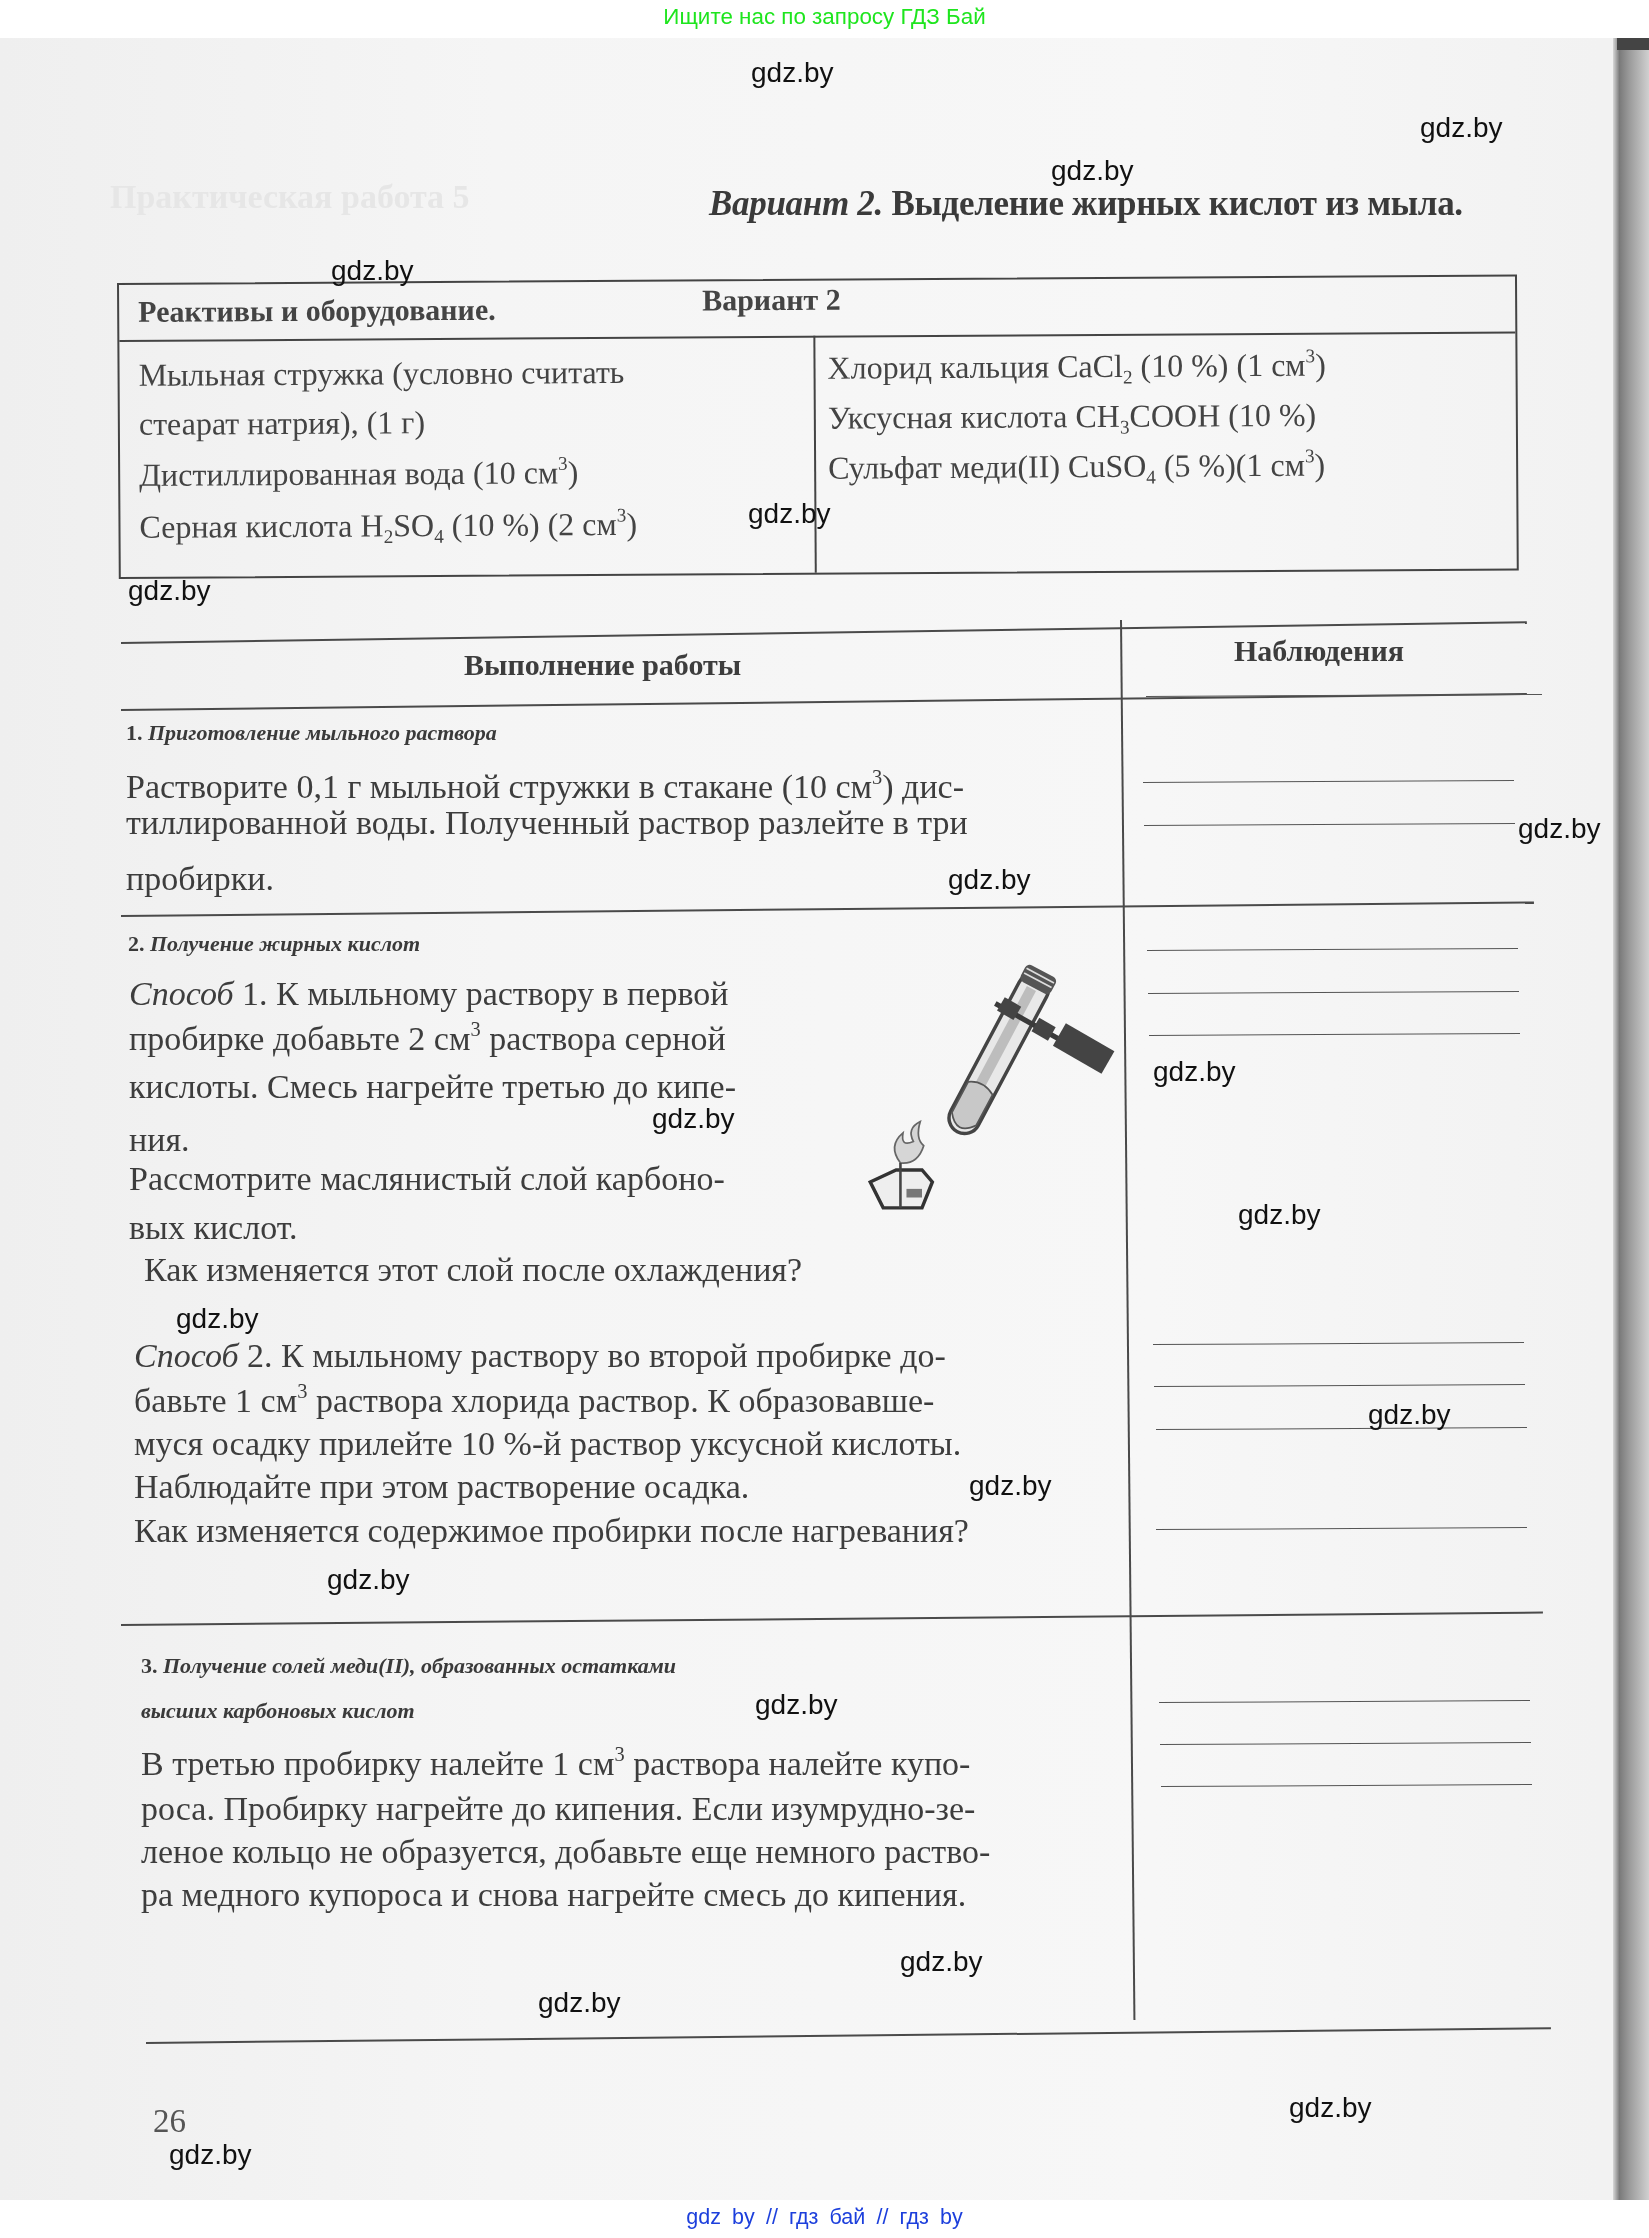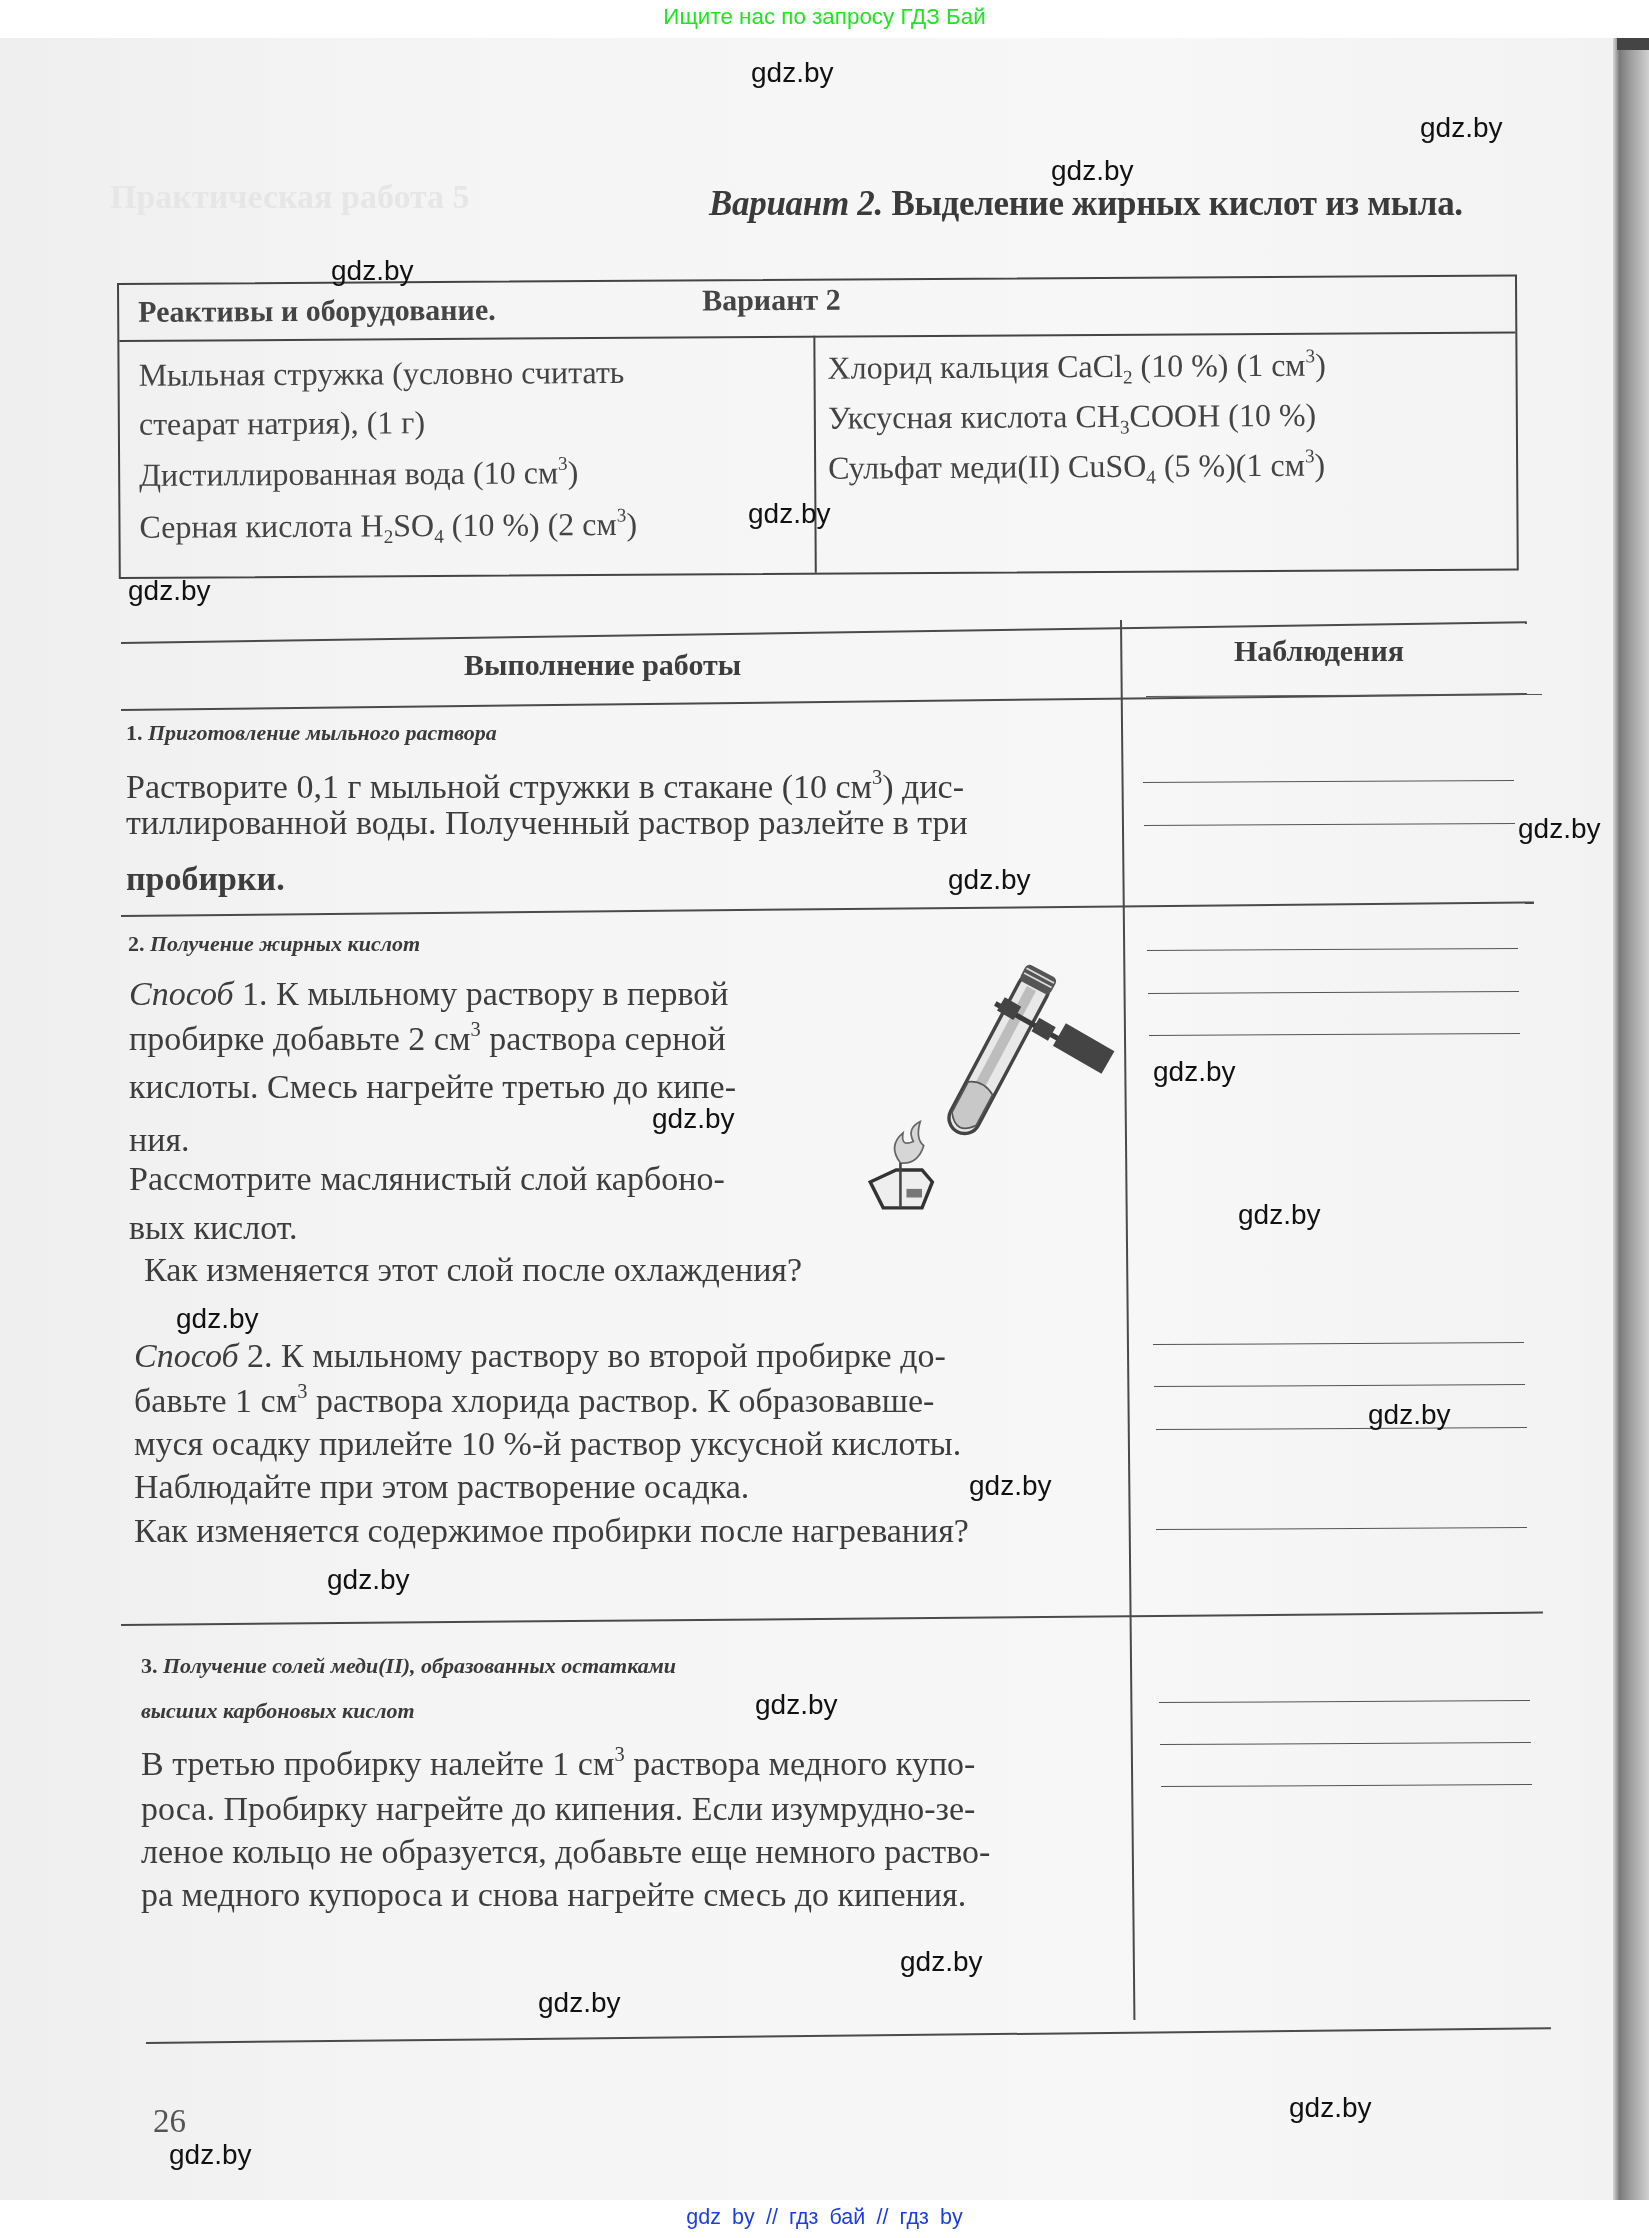--- a/index.html
+++ b/index.html
@@ -86,40 +86,40 @@
 <div class="hline thin" style="left:1159px;top:1702px;width:371px;transform:rotate(-0.3deg);"></div>
 <div class="hline thin" style="left:1160px;top:1744px;width:371px;transform:rotate(-0.3deg);"></div>
 <div class="hline thin" style="left:1161px;top:1786px;width:371px;transform:rotate(-0.3deg);"></div>
 
 <div class="colhdr" style="left:464px;top:648px;">Выполнение работы</div>
 <div class="colhdr" style="left:1234px;top:634px;">Наблюдения</div>
 
 <div class="sec" style="left:126px;top:720px;"><span>1.</span> <i>Приготовление мыльного раствора</i></div>
 <div class="txt" style="left:126px;top:765px;"><span>Растворите 0,1 г  мыльной стружки в стакане (10 см</span><sup>3</sup><span>) дис-</span></div>
 <div class="txt" style="left:126px;top:801px;">тиллированной воды. Полученный раствор разлейте в три</div>
-<div class="txt" style="left:126px;top:857px;font-weight:bold;">пробирки.</div>
+<div class="txt" style="left:126px;top:857px;">пробирки.</div>
 
 <div class="sec" style="left:128px;top:931px;"><span>2.</span> <i>Получение жирных кислот</i></div>
 <div class="txt" style="left:129px;top:972px;"><i>Способ</i><span> 1. К мыльному раствору  в первой</span></div>
 <div class="txt" style="left:129px;top:1017px;"><span>пробирке добавьте 2 см</span><sup>3</sup><span> раствора  серной</span></div>
 <div class="txt" style="left:129px;top:1065px;">кислоты. Смесь нагрейте третью до кипе-</div>
 <div class="txt" style="left:129px;top:1118px;">ния.</div>
 <div class="txt" style="left:129px;top:1157px;">Рассмотрите маслянистый слой карбоно-</div>
 <div class="txt" style="left:129px;top:1206px;">вых кислот.</div>
 <div class="txt" style="left:129px;top:1248px;margin-left:15px;">Как изменяется  этот слой после охлаждения?</div>
 
 <div class="txt" style="left:134px;top:1334px;"><i>Способ</i><span> 2. К мыльному раствору  во второй пробирке до-</span></div>
 <div class="txt" style="left:134px;top:1379px;"><span>бавьте   1 см</span><sup>3</sup><span> раствора  хлорида раствор. К образовавше-</span></div>
 <div class="txt" style="left:134px;top:1422px;">муся осадку прилейте 10 %-й раствор  уксусной кислоты.</div>
 <div class="txt" style="left:134px;top:1465px;">Наблюдайте  при этом растворение осадка.</div>
 <div class="txt" style="left:134px;top:1509px;">Как изменяется содержимое пробирки после нагревания?</div>
 
 <div class="sec" style="left:141px;top:1653px;"><span>3.</span> <i>Получение солей меди(II), образованных остатками</i></div>
 <div class="sec" style="left:141px;top:1698px;"><i>высших карбоновых  кислот</i></div>
-<div class="txt" style="left:141px;top:1742px;"><span>В третью пробирку налейте 1 см</span><sup>3</sup><span> раствора  медного купо-</span></div>
+<div class="txt" style="left:141px;top:1742px;"><span>В третью пробирку налейте 1 см</span><sup>3</sup><span> раствора  налейте купо-</span></div>
 <div class="txt" style="left:141px;top:1787px;">роса. Пробирку нагрейте до кипения. Если изумрудно-зе-</div>
 <div class="txt" style="left:141px;top:1830px;">леное кольцо не образуется, добавьте еще немного раство-</div>
 <div class="txt" style="left:141px;top:1873px;">ра медного купороса и  снова нагрейте смесь до кипения.</div>
 
 <svg class="tube" viewBox="0 0 320 320">
   <g>
     <g transform="rotate(28 160 160)">
       <rect x="128" y="12" width="36" height="205" rx="18" ry="18" fill="#e8e8e8" stroke="#444" stroke-width="4"></rect>
       <rect x="138" y="30" width="12" height="150" fill="#bdbdbd"></rect>
       <path d="M130 160 Q145 150 162 160 L162 200 Q146 222 130 200 Z" fill="#c8c8c8" stroke="#555" stroke-width="2"></path>

